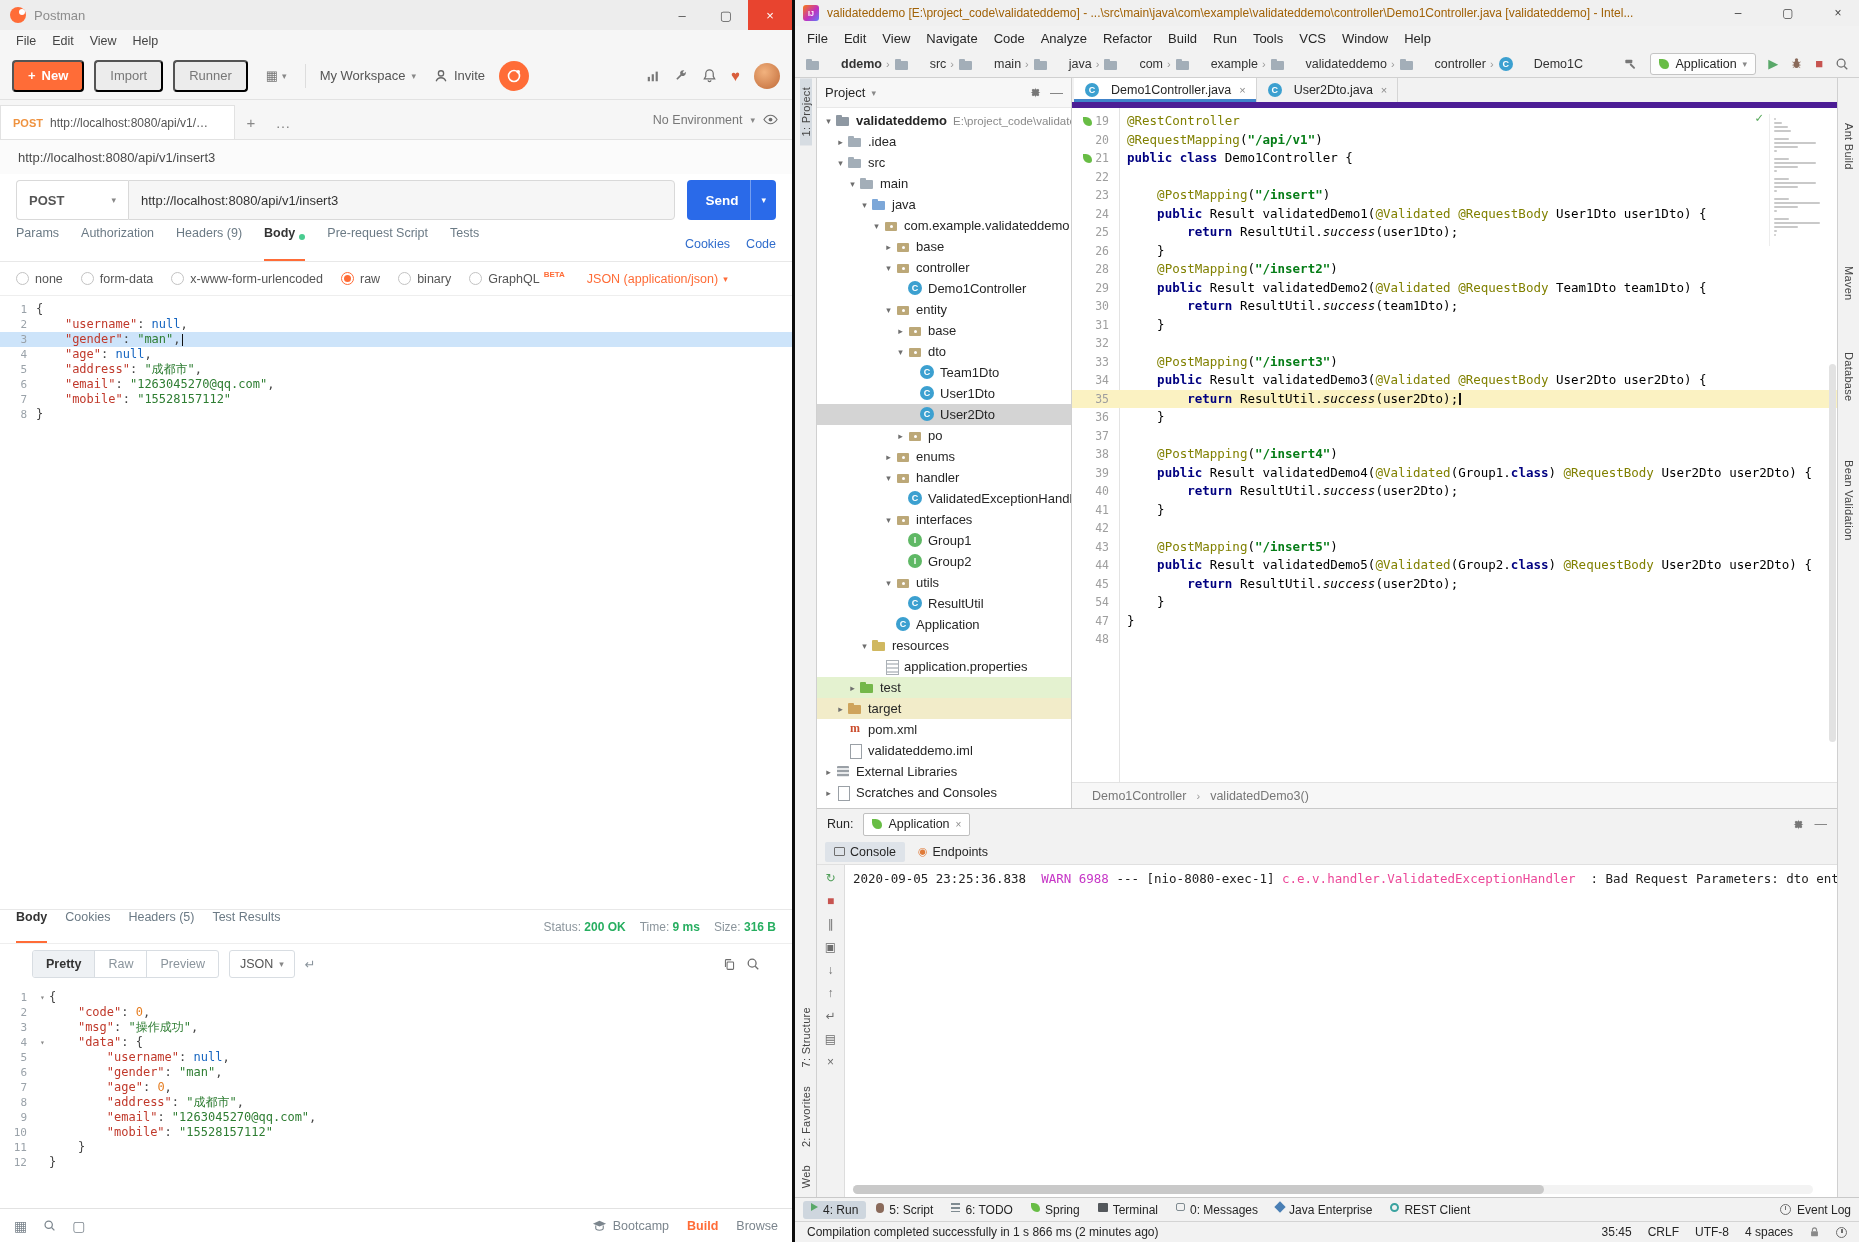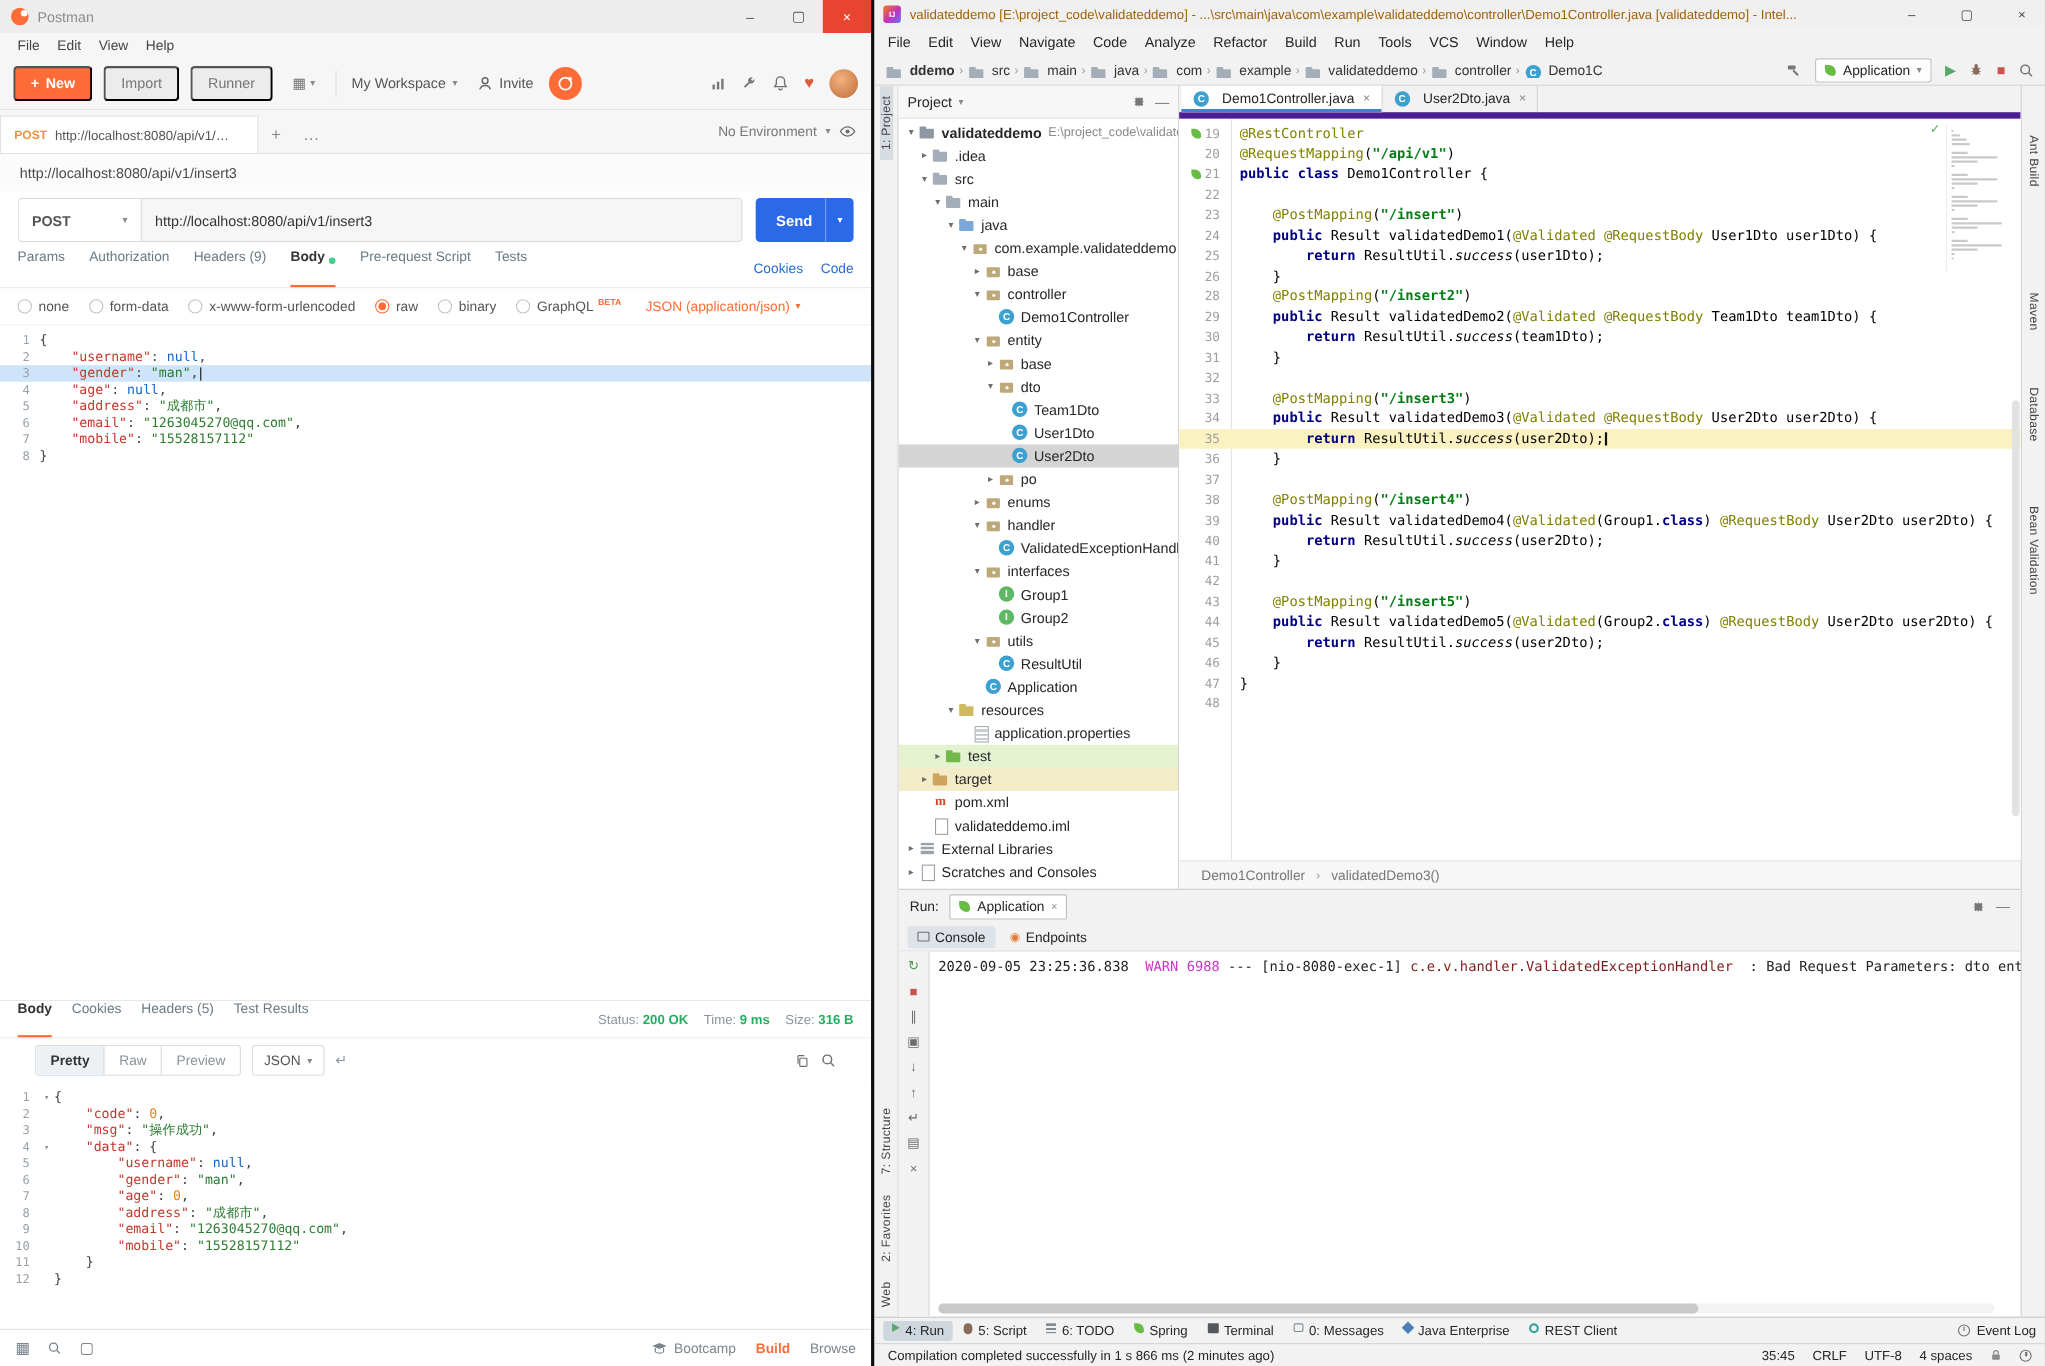--- a/index.html
+++ b/index.html
@@ -86,21 +86,21 @@
 
 .intellij{flex:1;display:flex;flex-direction:column;background:#f2f2f2;min-width:0}
 .ij-titlebar{height:26px;background:#f0f0f0;display:flex;align-items:center;gap:8px;padding-left:8px;flex:none}
 .ij-logo{width:16px;height:16px;border-radius:3px;background:linear-gradient(135deg,#f97a12,#c131be 55%,#5f7cf9);color:#fff;font-size:7px;font-weight:700;display:flex;align-items:center;justify-content:center;flex:none}
 .ij-title{font-size:12px;color:#a16207;white-space:nowrap;overflow:hidden;text-overflow:ellipsis;flex:1}
 .ij-winbtn{width:42px;display:flex;align-items:center;justify-content:center;color:#444;font-size:12px;height:100%}
 .ij-menubar{height:24px;display:flex;align-items:center;padding-left:4px;background:#f2f2f2;flex:none}
 .ij-menu-item{padding:0 8px;font-size:13px;color:#262626}
 .ij-navbar{height:28px;display:flex;align-items:center;background:#f2f2f2;border-bottom:1px solid #d0d0d0;padding:0 10px;font-size:12.5px;color:#333;flex:none}
 .crumbs{display:flex;align-items:center;min-width:0;overflow:hidden}
-.crumb{display:flex;align-items:flex-end;gap:4px;white-space:nowrap}
+.crumb{display:flex;align-items:flex-start;gap:18px;white-space:nowrap}
 .crumb .b{font-weight:700}
 .crumb-sep{color:#999;margin:0 4px;font-size:11px}
 .ij-runctl{margin-left:auto;display:flex;align-items:center;gap:12px;flex:none}
 .ij-combo{height:22px;border:1px solid #c4c4c4;border-radius:3px;background:#fdfdfd;display:flex;align-items:center;gap:6px;padding:0 8px;font-size:12.5px;color:#262626}
 .leaf{width:10px;height:10px;background:#68bd45;border-radius:0 70% 4px 70%;flex:none}
 .play{color:#59a869;font-size:13px}
 .stop{color:#c75450;font-size:13px}
 .ij-main{display:flex;flex:1;min-height:0}
 .ij-strip{width:22px;background:#f2f2f2;display:flex;flex-direction:column;align-items:center;font-size:11px;color:#444;flex:none}
 .ij-strip.left{border-right:1px solid #d0d0d0}
@@ -174,21 +174,21 @@
 .run-subtab.active{background:#dee3e9}
 .conic{width:11px;height:9px;border:1.5px solid #6e6e6e;border-radius:1px}
 .endic{color:#e07b39;font-size:11px}
 .run-body{flex:1;display:flex;position:relative;min-height:0}
 .run-toolcol{width:28px;background:#f2f2f2;border-right:1px solid #ddd;display:flex;flex-direction:column;align-items:center;padding-top:6px;gap:9px;flex:none}
 .rt-btn{font-size:12px;color:#6e6e6e;line-height:14px}
 .rt-btn.green{color:#4f9e58}
 .rt-btn.red{color:#c75450}
 .run-console{flex:1;font-family:"DejaVu Sans Mono","Liberation Mono",monospace;font-size:12.5px;padding:6px 0 0 8px;white-space:pre;overflow:hidden;color:#222}
 .c-warn{color:#c636c6}
-.c-logger{color:#7f1d1d}
+.c-logger{color:#ec4899}
 .run-hscroll{position:absolute;bottom:3px;left:36px;right:24px;height:9px;background:#f3f3f3;border-radius:5px}
 .run-hscroll .thumb{width:72%;height:100%;background:#c9c9c9;border-radius:5px}
 .ij-bottombar{height:24px;background:#f2f2f2;border-top:1px solid #c9c9c9;display:flex;align-items:center;font-size:12px;color:#262626;padding:0 8px;gap:2px;flex:none}
 .bb-item{display:flex;align-items:flex-start;gap:5px;padding:2px 8px;border-radius:3px}
 .bb-item.active{background:#ced6de}
 .bbic{display:inline-block}
 .bbic-run{width:0;height:0;border-left:7px solid #59a869;border-top:4px solid transparent;border-bottom:4px solid transparent}
 .bbic-debug{width:8px;height:10px;border-radius:4px;background:#8a6a5a}
 .bbic-todo{width:9px;height:9px;background:repeating-linear-gradient(180deg,#7f8b91 0 2px,#f2f2f2 2px 4px)}
 .bbic-spring{width:9px;height:9px;background:#68bd45;border-radius:0 70% 3px 70%}
@@ -956,21 +956,21 @@
                     <span class="ij-codeln"><span class="j-pln">    </span><span class="j-kw">public </span><span class="j-pln">Result validatedDemo5(</span><span class="j-ann">@Validated</span><span class="j-pln">(Group2.</span><span class="j-kw">class</span><span class="j-pln">) </span><span class="j-ann">@RequestBody </span><span class="j-pln">User2Dto user2Dto) {</span></span>
                   </div>
                   <div class="ij-row">
                     <span class="ij-gut">
                       <span class="num">45</span>
                     </span>
                     <span class="ij-codeln"><span class="j-pln">        </span><span class="j-kw">return </span><span class="j-pln">ResultUtil.</span><span class="j-itl">success</span><span class="j-pln">(user2Dto);</span></span>
                   </div>
                   <div class="ij-row">
                     <span class="ij-gut">
-                      <span class="num">46</span>
+                      <span class="num">54</span>
                     </span>
                     <span class="ij-codeln"><span class="j-pln">    }</span></span>
                   </div>
                   <div class="ij-row">
                     <span class="ij-gut">
                       <span class="num">47</span>
                     </span>
                     <span class="ij-codeln"><span class="j-pln">}</span></span>
                   </div>
                   <div class="ij-row">

